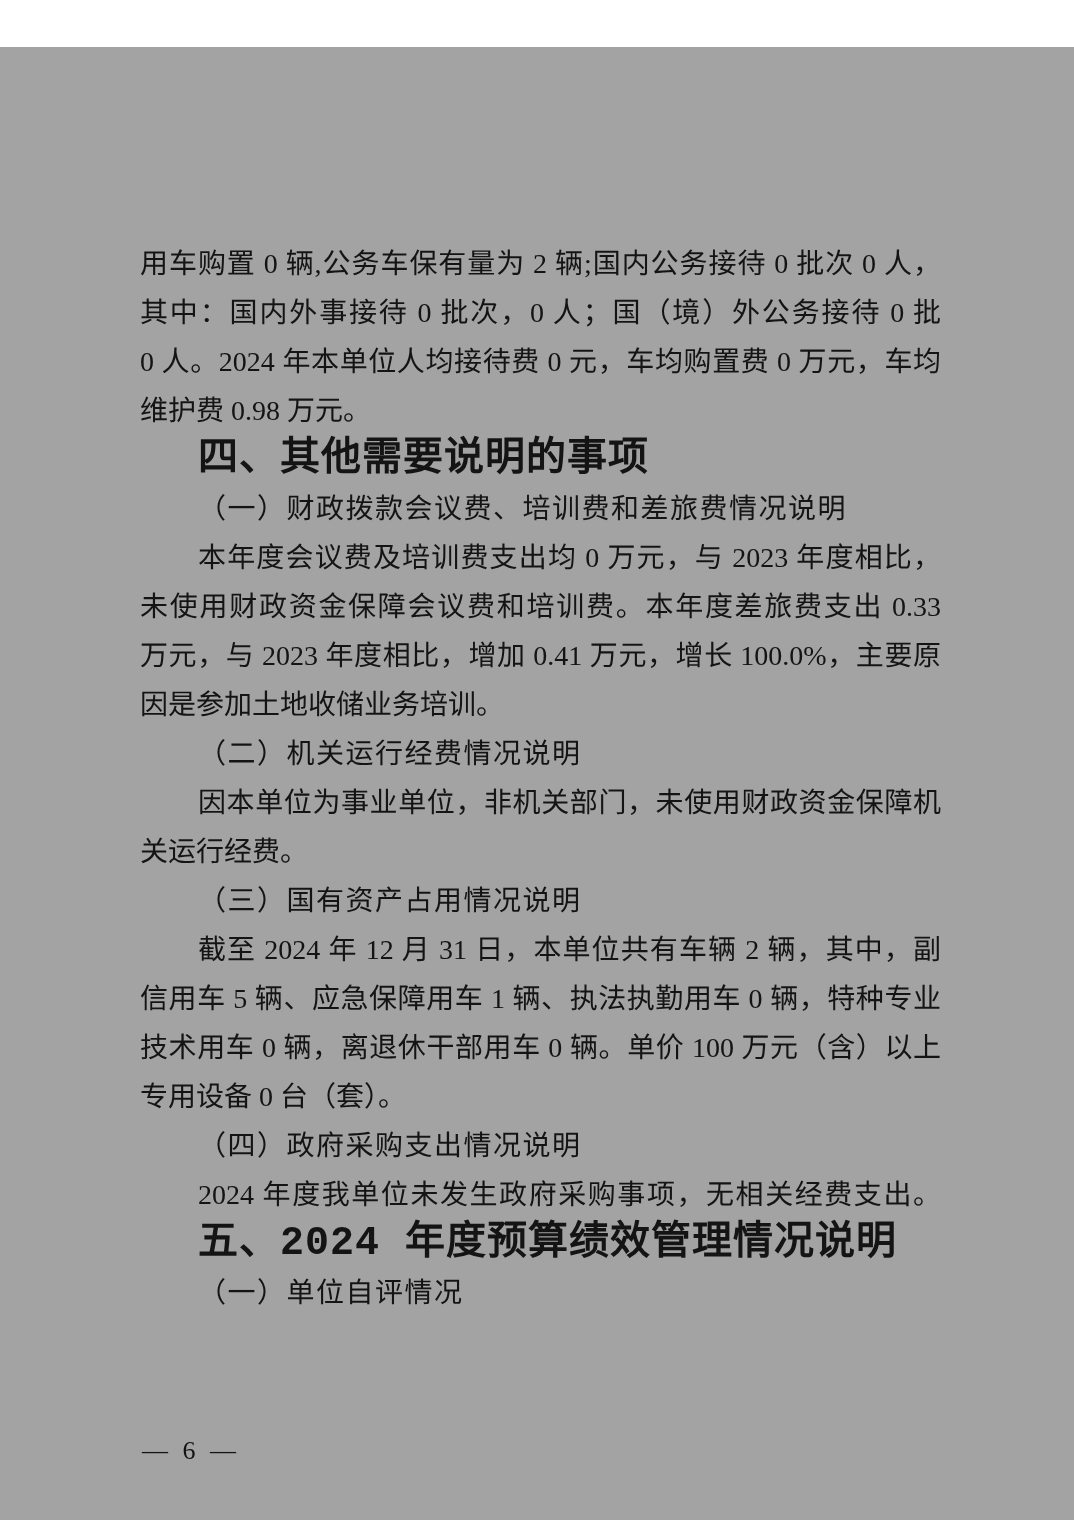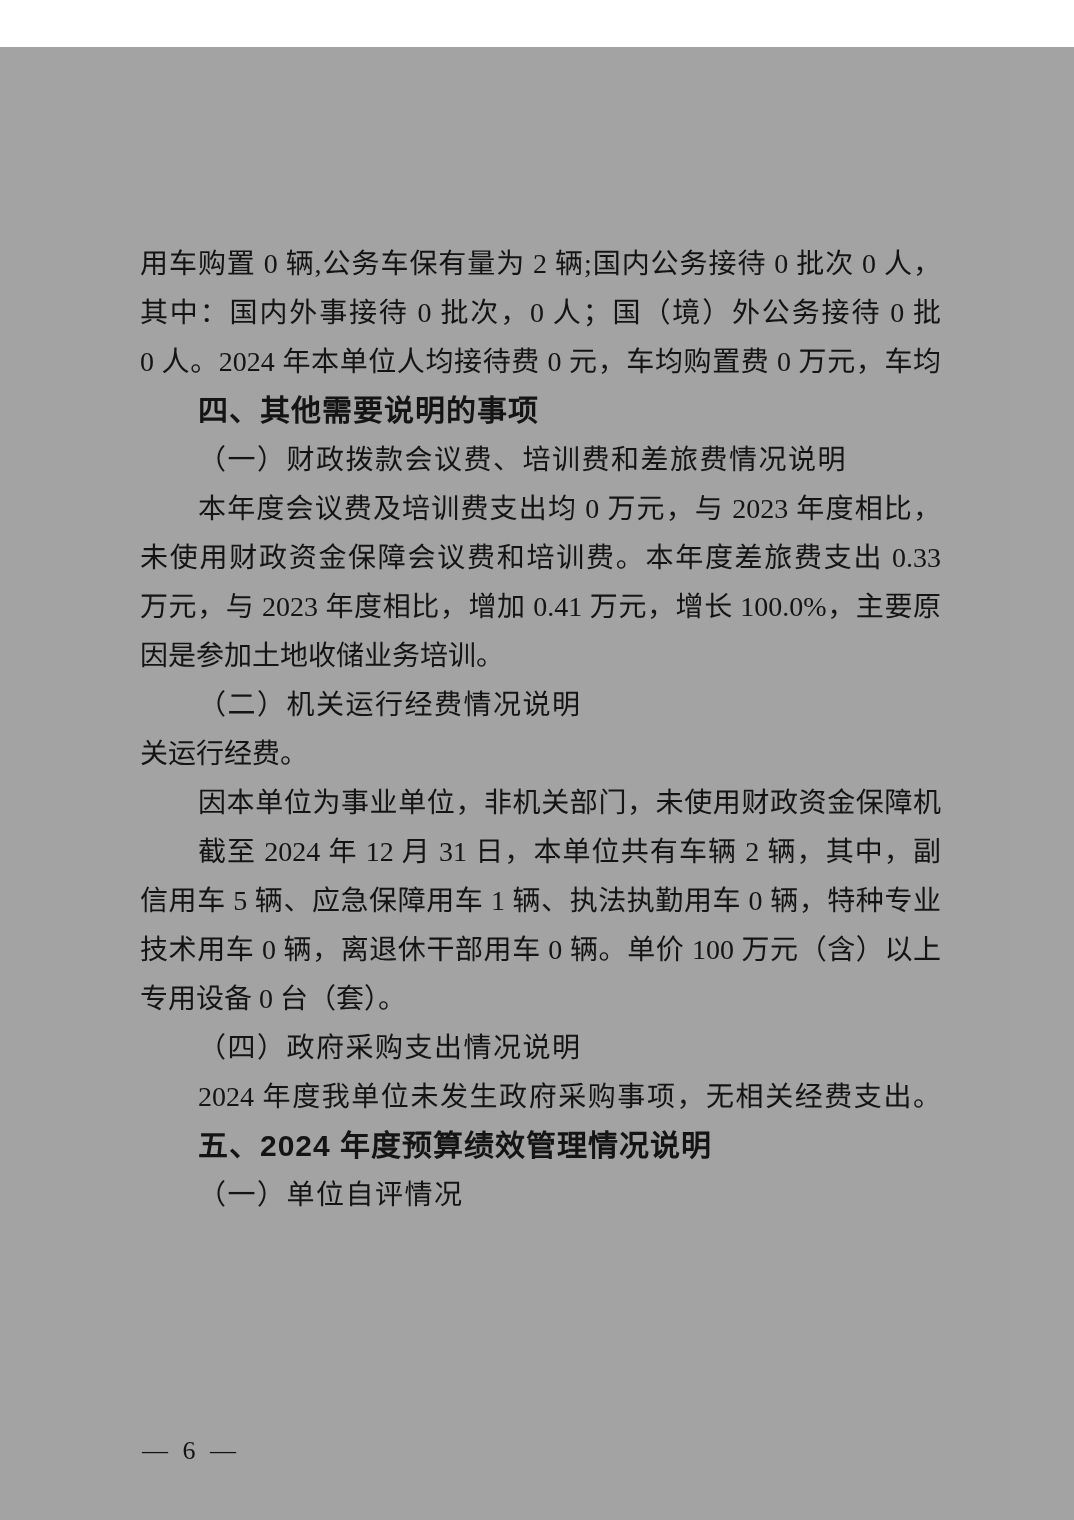--- a/index.html
+++ b/index.html
@@ -34,23 +34,23 @@
     white-space: normal;
     text-align: justify;
     text-align-last: justify;
     -moz-text-align-last: justify;
     overflow: hidden;
   }
   .indent {
     padding-left: 58px;
   }
   .heading {
-    font-family: Liberation Sans, sans-serif;
+    font-family: Liberation Mono, monospace;
     font-weight: 700;
-    font-size: 30px;
+    font-size: 40px;
     letter-spacing: 1px;
   }
   .sub {
     font-family: "Liberation Serif", "DejaVu Serif", serif;
     letter-spacing: 1.5px;
   }
   .footer {
     position: absolute;
     left: 142px;
     top: 1388px;
@@ -63,29 +63,31 @@
   }
 </style>
 </head>
 <body>
 
 <div class="page">
   <div class="content">
     <div class="ln fill">用车购置 0 辆,公务车保有量为 2 辆;国内公务接待 0 批次 0 人，</div>
     <div class="ln fill">其中：国内外事接待 0 批次，0 人；国（境）外公务接待 0 批次，</div>
     <div class="ln fill">0 人。2024 年本单位人均接待费 0 元，车均购置费 0 万元，车均</div>
+    <div class="ln">维护费 0.98 万元。</div>
     <div class="ln heading indent">四、其他需要说明的事项</div>
     <div class="ln sub indent">（一）财政拨款会议费、培训费和差旅费情况说明</div>
     <div class="ln fill indent">本年度会议费及培训费支出均 0 万元，与 2023 年度相比，</div>
     <div class="ln fill">未使用财政资金保障会议费和培训费。本年度差旅费支出 0.33</div>
     <div class="ln fill">万元，与 2023 年度相比，增加 0.41 万元，增长 100.0%，主要原</div>
     <div class="ln">因是参加土地收储业务培训。</div>
     <div class="ln sub indent">（二）机关运行经费情况说明</div>
+    <div class="ln fill indent">因本单位为事业单位，非机关部门，未使用财政资金保障机</div>
     <div class="ln">关运行经费。</div>
-    <div class="ln fill indent">因本单位为事业单位，非机关部门，未使用财政资金保障机</div>
+    <div class="ln sub indent">（三）国有资产占用情况说明</div>
     <div class="ln fill indent">截至 2024 年 12 月 31 日，本单位共有车辆 2 辆，其中，副</div>
     <div class="ln fill">信用车 5 辆、应急保障用车 1 辆、执法执勤用车 0 辆，特种专业</div>
     <div class="ln fill">技术用车 0 辆，离退休干部用车 0 辆。单价 100 万元（含）以上</div>
     <div class="ln">专用设备 0 台（套）。</div>
     <div class="ln sub indent">（四）政府采购支出情况说明</div>
     <div class="ln fill indent">2024 年度我单位未发生政府采购事项，无相关经费支出。</div>
     <div class="ln heading indent">五、2024 年度预算绩效管理情况说明</div>
     <div class="ln sub indent">（一）单位自评情况</div>
   </div>
   <div class="footer">— 6 —</div>

